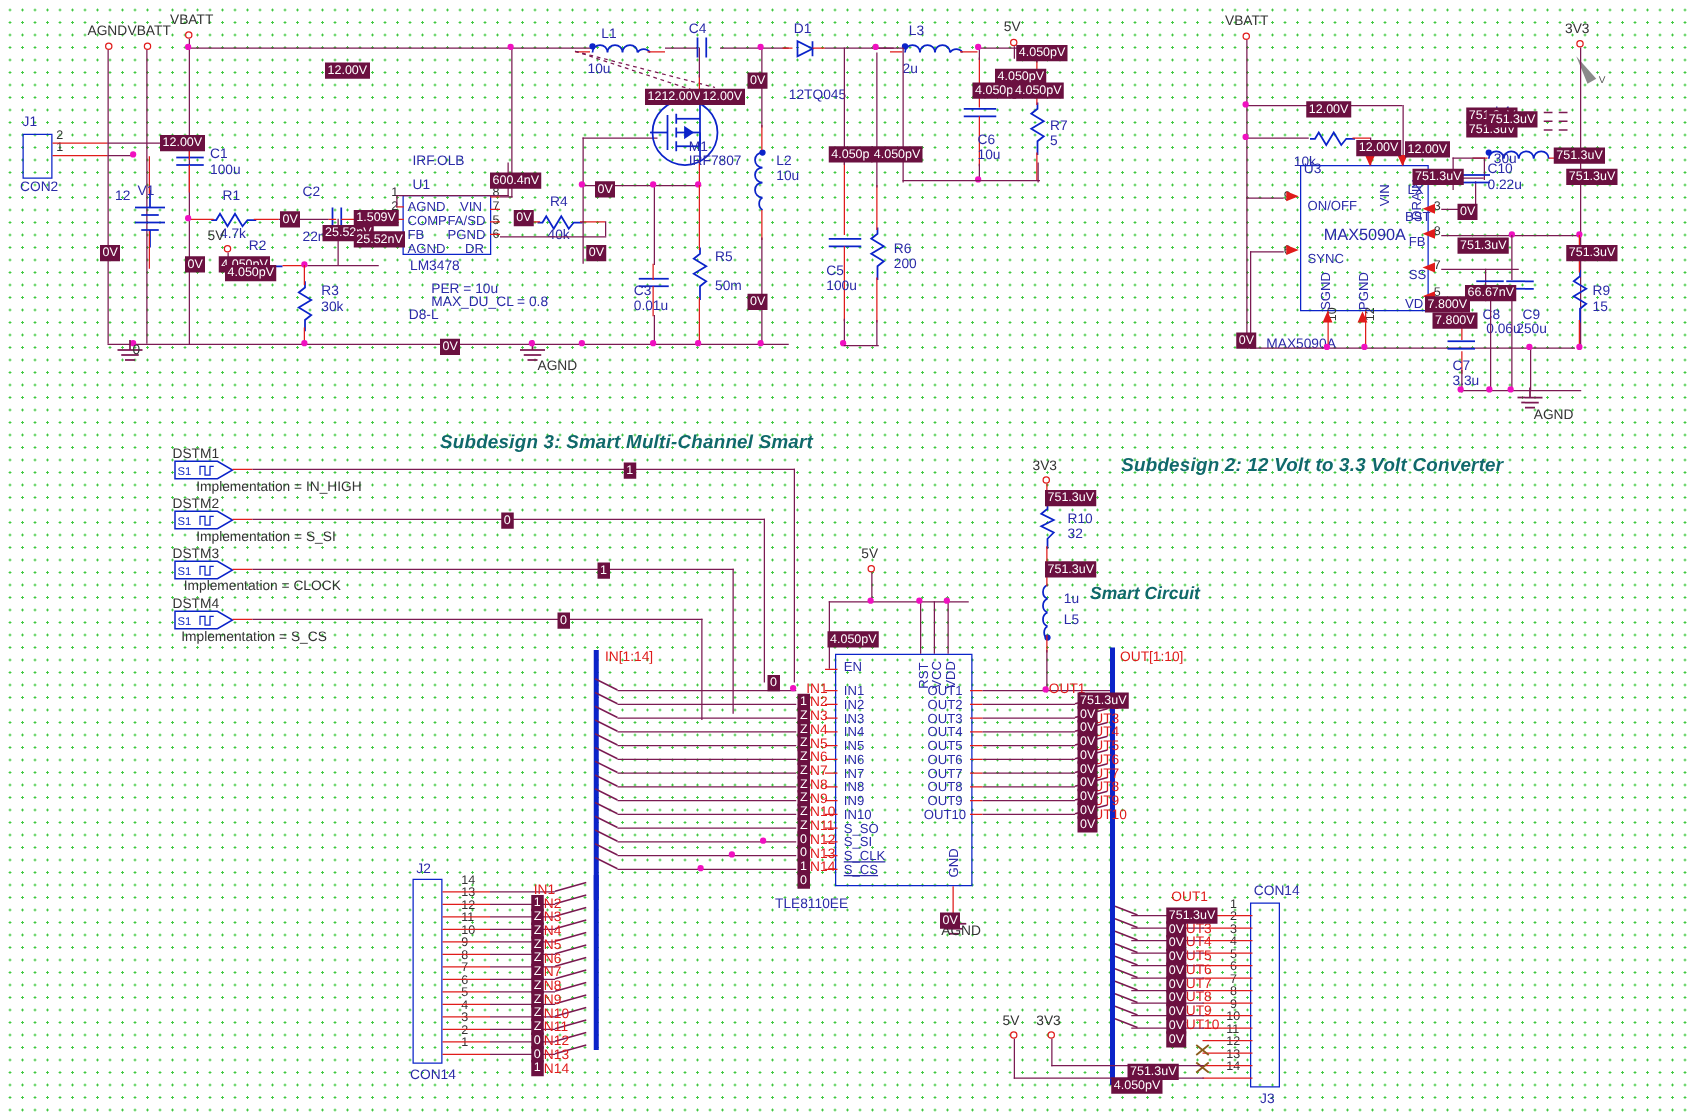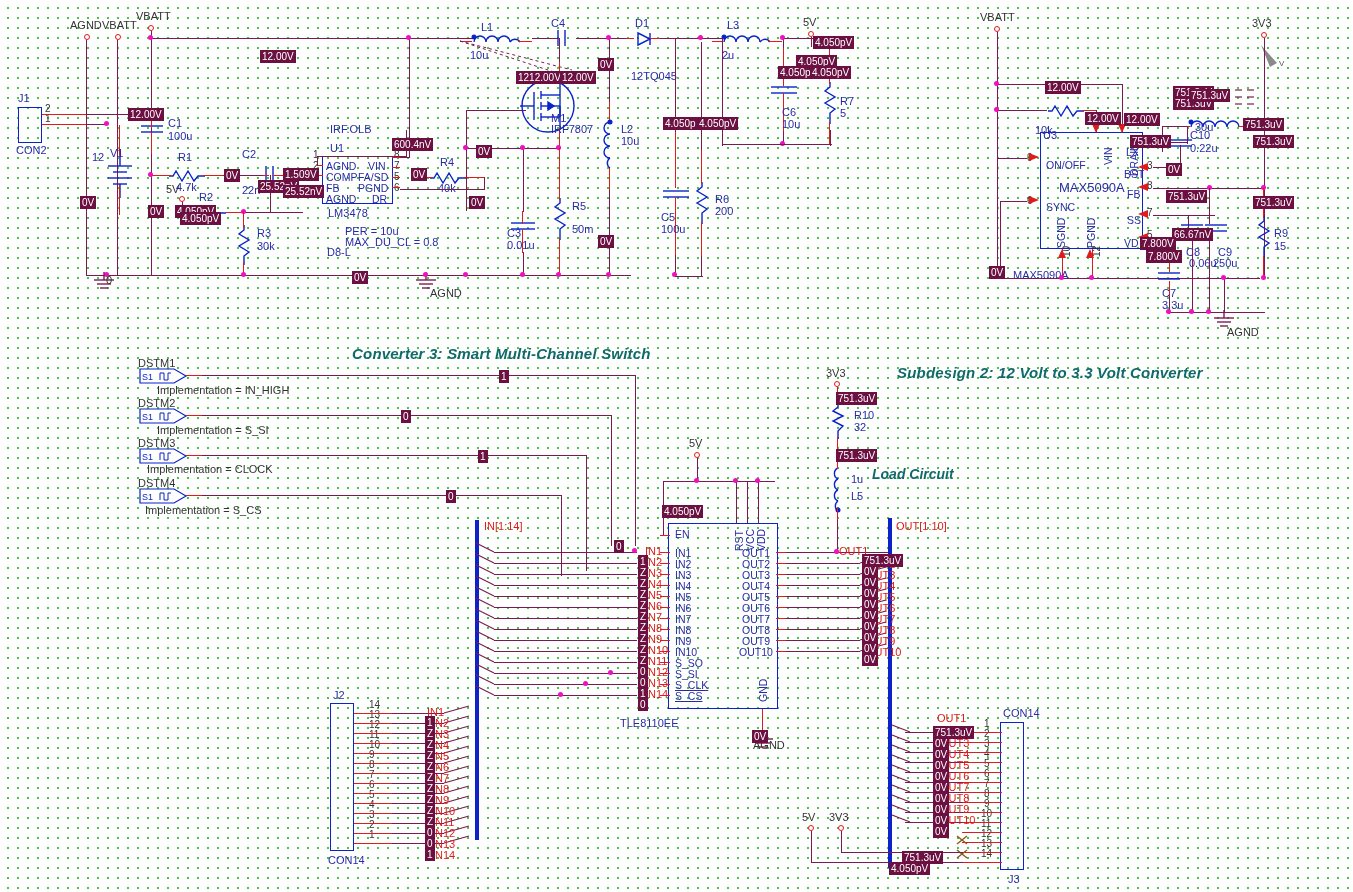--- a/index.html
+++ b/index.html
@@ -43,22 +43,22 @@
   .icp{position:absolute;color:#2a2aa8;font-size:10.5px;line-height:11px;white-space:nowrap;}
   .icpv{position:absolute;color:#2a2aa8;font-size:10.5px;white-space:nowrap;
         transform-origin:0 0;transform:rotate(-90deg);}
 </style>
 </head>
 <body>
 
 <div id="sheet">
 
   <div class="title" style="left:897px;top:364px;">Subdesign 2: 12 Volt to 3.3 Volt Converter</div>
-  <div class="title" style="left:352px;top:345px;">Converter 3: Smart Multi-Channel Switch</div>
-  <div class="sub" style="left:872px;top:466px;">Load Circuit</div>
+  <div class="title" style="left:352px;top:345px;">Subdesign 3: Smart Multi-Channel Smart</div>
+  <div class="sub" style="left:872px;top:466px;">Smart Circuit</div>
 
   <div class="port" style="left:84px;top:34px;"></div>
   <div class="lblk" style="left:70px;top:20px;">AGND</div>
   <div class="port" style="left:115px;top:34px;"></div>
   <div class="lblk" style="left:102px;top:20px;">VBATT</div>
   <div class="port" style="left:148px;top:25px;"></div>
   <div class="lblk" style="left:136px;top:11px;">VBATT</div>
 
   <div class="box" style="left:18px;top:107px;width:24px;height:36px;"></div>
   <div class="lbl" style="left:18px;top:93px;">J1</div>

